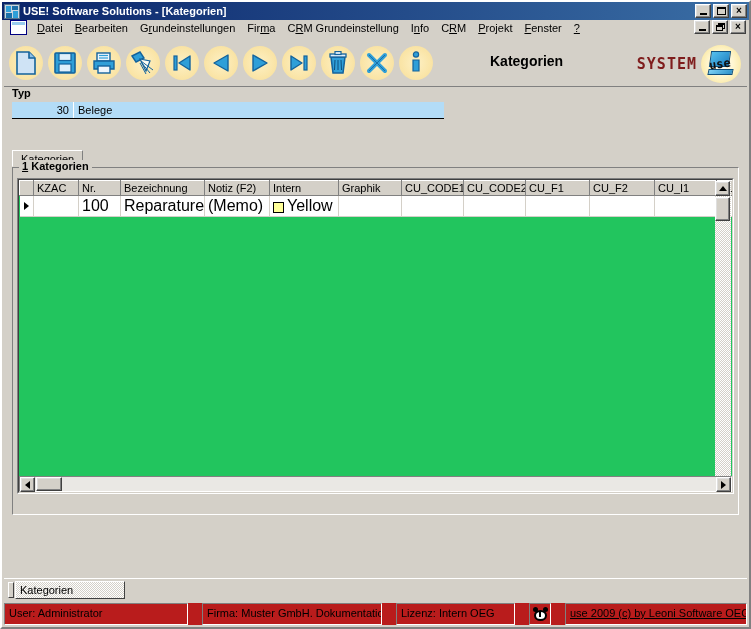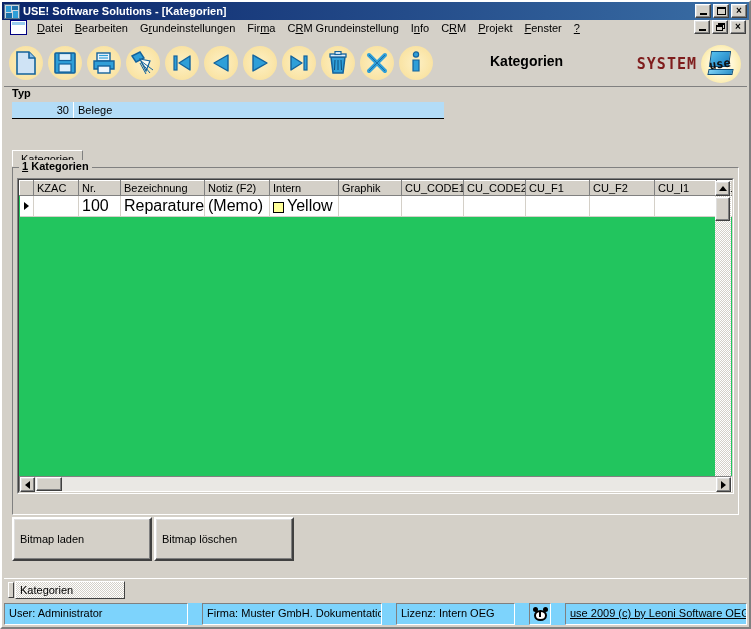--- a/index.html
+++ b/index.html
@@ -387,21 +387,21 @@
     border-top-color:#ffffff;border-left-color:#ffffff;
     border-right-color:#404040;border-bottom-color:#404040;
     box-sizing:border-box;
     font-size:11px; line-height:16px; padding-left:4px;
   }
 
   
   .statusbar {
     position:absolute; left:2px; right:2px; bottom:2px; height:22px;
     display:flex; align-items:stretch; gap:14px;
-    background:#7dd3fc;
+    background:#b91c1c;
   }
   .spanel {
     border:1px solid;
     border-top-color:#808080; border-left-color:#808080;
     border-right-color:#ffffff; border-bottom-color:#ffffff;
     font-size:11px;
     line-height:18px;
     padding-left:4px;
     box-sizing:border-box;
     white-space:nowrap;
@@ -695,24 +695,20 @@
                 <span class="arr-lt"></span>
               </div>
             <div class="sthumb" style="left:16px;top:0;width:26px;height:14px;"></div>
             <div class="sbtn" style="right:0;top:0;">
                 <span class="arr-rt"></span>
               </div>
           </div>
         </div>
       </div>
 
-      <div class="btnrow">
-        <button class="bigbtn">Bitmap laden</button>
-        <button class="bigbtn">Bitmap löschen</button>
-      </div>
     </div>
   </div>
 
   <div class="taskstrip">
     <div class="tasksmall"></div>
     <div class="taskbtn">Kategorien</div>
   </div>
 
   <div class="statusbar">
     <div class="spanel sp-user">User: Administrator</div>

